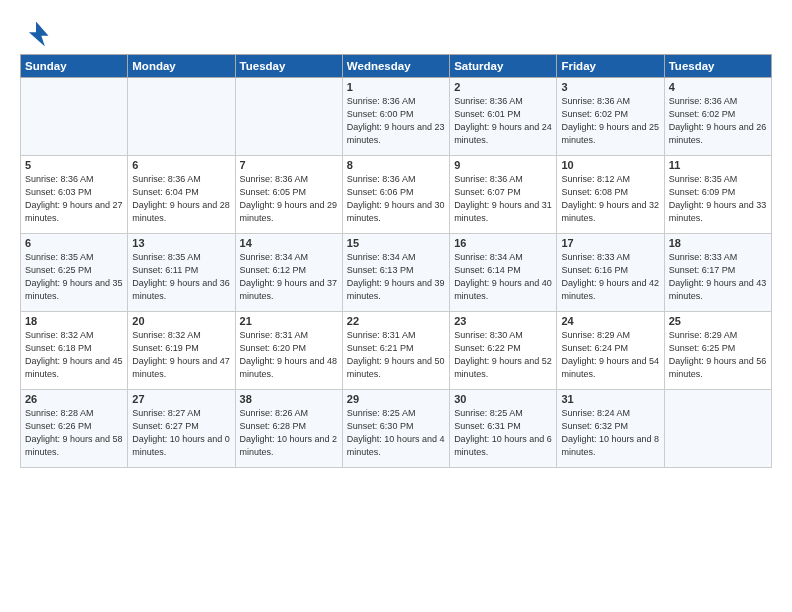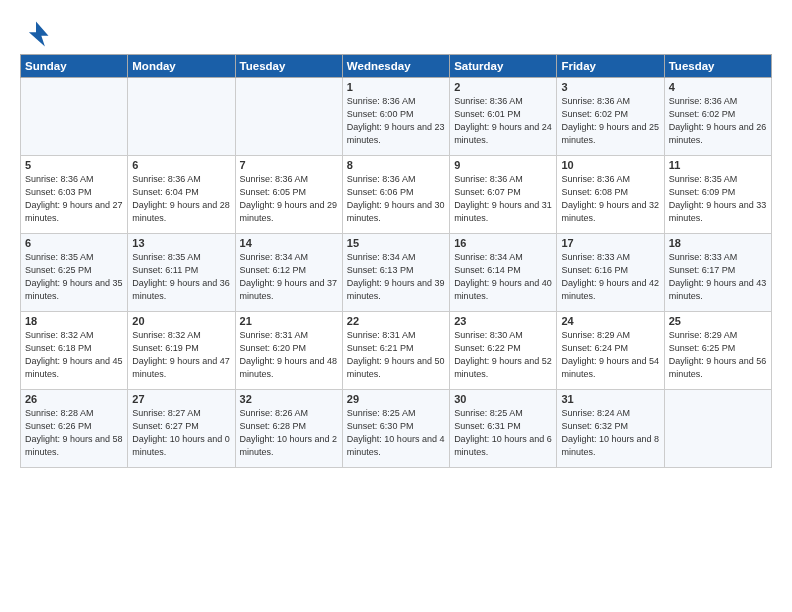--- a/index.html
+++ b/index.html
@@ -200,21 +200,21 @@
           </td>
           <td>
             <span class="day-num">9</span>
             <div class="day-detail">Sunrise: 8:36 AM
 Sunset: 6:07 PM
 Daylight: 9 hours
 and 31 minutes.</div>
           </td>
           <td>
             <span class="day-num">10</span>
-            <div class="day-detail">Sunrise: 8:36 AM
+            <div class="day-detail">Sunrise: 8:12 AM
 Sunset: 6:08 PM
 Daylight: 9 hours
 and 32 minutes.</div>
           </td>
           <td>
             <span class="day-num">11</span>
             <div class="day-detail">Sunrise: 8:35 AM
 Sunset: 6:09 PM
 Daylight: 9 hours
 and 33 minutes.</div>
@@ -331,21 +331,21 @@
 and 58 minutes.</div>
           </td>
           <td>
             <span class="day-num">27</span>
             <div class="day-detail">Sunrise: 8:27 AM
 Sunset: 6:27 PM
 Daylight: 10 hours
 and 0 minutes.</div>
           </td>
           <td>
-            <span class="day-num">32</span>
+            <span class="day-num">38</span>
             <div class="day-detail">Sunrise: 8:26 AM
 Sunset: 6:28 PM
 Daylight: 10 hours
 and 2 minutes.</div>
           </td>
           <td>
             <span class="day-num">29</span>
             <div class="day-detail">Sunrise: 8:25 AM
 Sunset: 6:30 PM
 Daylight: 10 hours

